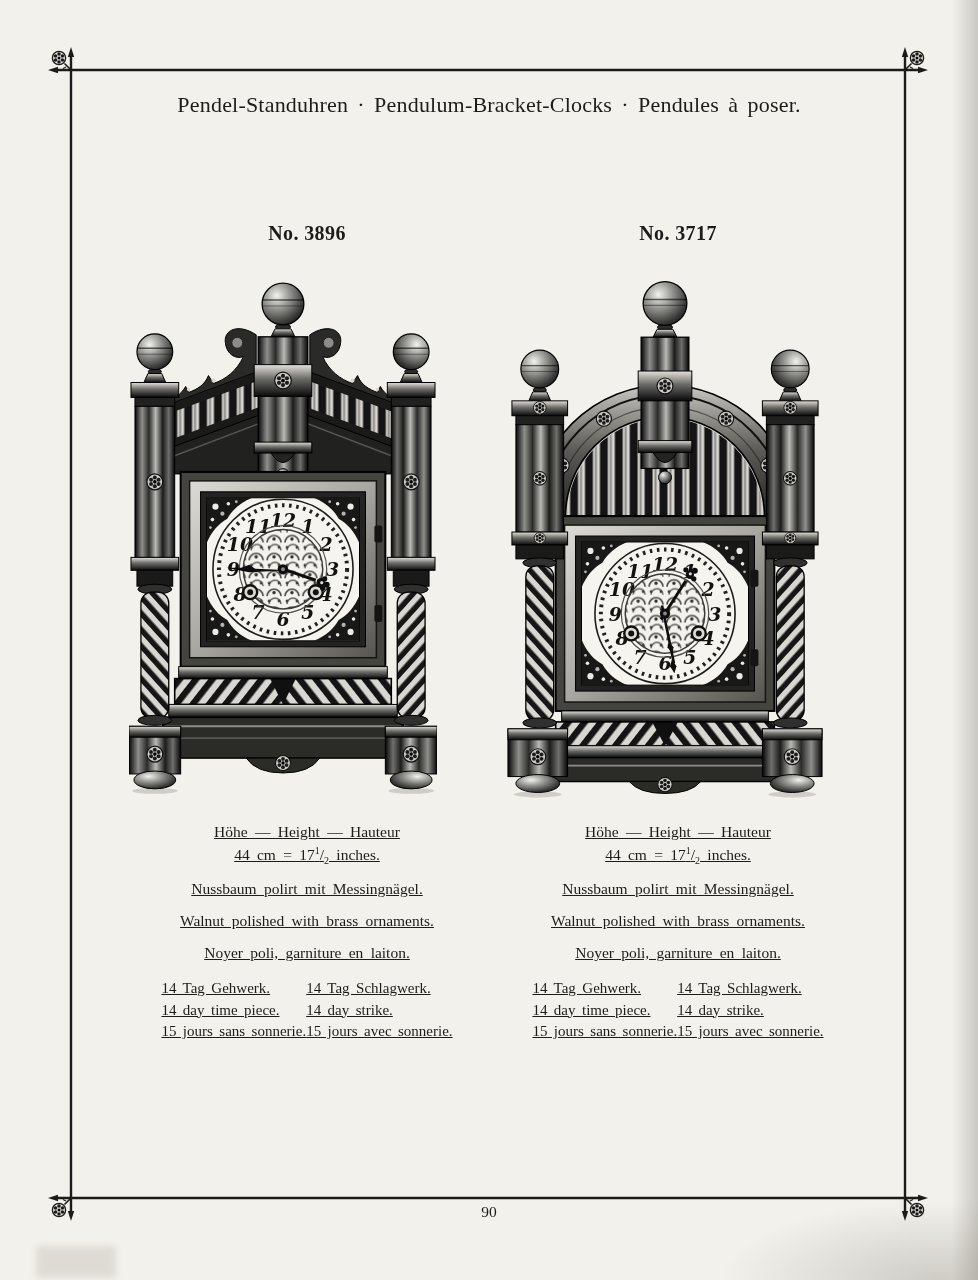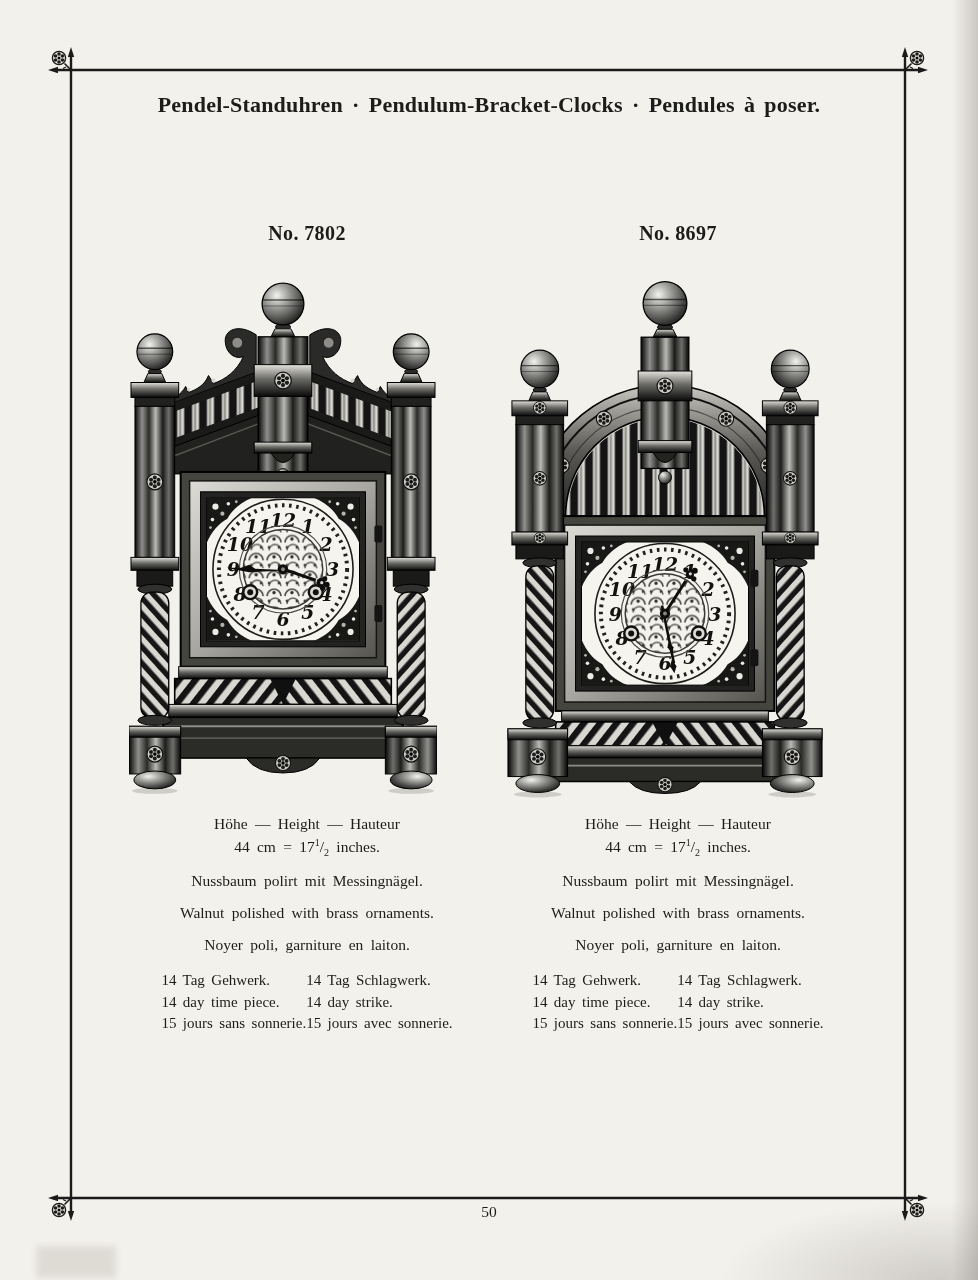--- a/index.html
+++ b/index.html
@@ -11,29 +11,29 @@
   }
   .border-svg{position:absolute;left:0;top:0;pointer-events:none;}
   .edge-shade{position:absolute;top:0;right:0;width:26px;height:100%;
     background:linear-gradient(to right, rgba(108,104,96,0), rgba(108,104,96,0.30));}
   .smudge-bl{position:absolute;left:36px;top:1246px;width:80px;height:32px;
     background:#d6d3cc;opacity:.7;filter:blur(3px);}
   .smudge-br{position:absolute;right:0;bottom:0;width:260px;height:80px;
     background:radial-gradient(ellipse at 85% 100%, rgba(130,126,118,.32), rgba(130,126,118,0) 70%);}
   .page-title{
     position:absolute;top:92px;left:0;width:100%;text-align:center;
-    font-size:22px;font-weight:700;letter-spacing:.2px;word-spacing:.16em;margin:0;
+    font-size:22px;font-weight:400;letter-spacing:.2px;word-spacing:.16em;margin:0;
   }
   .product{position:absolute;top:222px;width:356px;}
   .product.left{left:129px;}
   .product.right{left:500px;}
   .product-number{margin:0;text-align:center;font-size:20px;font-weight:700;letter-spacing:.4px;}
   .clock-wrap{margin-top:32px;text-align:left;height:522px;}
   .product.right .clock-wrap{margin-top:34px;height:520px;}
-  .specs{margin-top:16px;}
+  .specs{margin-top:24px;text-decoration:underline;}
   .spec-line{margin:0;text-align:center;font-size:15.5px;word-spacing:.22em;}
   .height-value{margin-top:4px;}
   .desc{margin-top:14px;}
   sup,sub{font-size:10px;}
   .options{margin-top:16px;display:flex;justify-content:center;}
   .options ul{list-style:none;margin:0;padding:0;font-size:15px;line-height:1.42;word-spacing:.18em;text-align:left;}
   .page-number{position:absolute;top:1203px;left:0;width:100%;text-align:center;font-size:15.5px;margin:0;}
   .num{font-family:"DejaVu Serif","Liberation Serif",serif;font-style:italic;font-weight:700;
     font-size:19px;fill:#12120f;text-anchor:middle;dominant-baseline:central;}
 </style>
@@ -79,21 +79,21 @@
   </g>
   <use href="#cRose" transform="translate(71,70)"></use>
   <use href="#cRose" transform="translate(905,70) scale(-1,1)"></use>
   <use href="#cRose" transform="translate(71,1198) scale(1,-1)"></use>
   <use href="#cRose" transform="translate(905,1198) scale(-1,-1)"></use>
 </svg>
 
 <h1 class="page-title">Pendel-Standuhren · Pendulum-Bracket-Clocks · Pendules à poser.</h1>
 
 <section class="product left">
-  <h2 class="product-number">No. 7802</h2>
+  <h2 class="product-number">No. 3896</h2>
 
   <div class="clock-wrap">
   <svg width="308" height="522" viewBox="0 0 310 525" role="img" aria-label="Walnut bracket clock with gabled scroll pediment, three brass ball finials, rope-twist columns and square dial showing 3:45">
     <defs>
       <radialGradient id="aBall" cx="35%" cy="30%" r="85%">
         <stop offset="0" stop-color="#f2f2ef"></stop>
             <stop offset=".35" stop-color="#9a9a97"></stop>
         <stop offset=".75" stop-color="#3c3c3a"></stop>
             <stop offset="1" stop-color="#0c0c0c"></stop>
       </radialGradient>
@@ -305,21 +305,21 @@
       <ul>
         <li>14 Tag Schlagwerk.</li>
         <li>14 day strike.</li>
         <li>15 jours avec sonnerie.</li>
       </ul>
     </div>
   </div>
 </section>
 
 <section class="product right">
-  <h2 class="product-number">No. 8697</h2>
+  <h2 class="product-number">No. 3717</h2>
 
   <div class="clock-wrap">
   <svg width="330" height="520" viewBox="0 0 332 522" role="img" aria-label="Walnut bracket clock with arched rosette pediment, three brass ball finials, chevron columns and square dial showing 1:31">
 
     <g>
       <path d="M66,238 A100,100 0 0 1 266,238 Z" fill="url(#aSlat)" stroke="#000" stroke-width="1.5"></path>
       <path d="M66,238 A100,100 0 0 1 266,238" fill="none" stroke="#d9d7d1" stroke-width="3"></path>
       <path d="M34,238 A132,132 0 0 1 298,238 L266,238 A100,100 0 0 0 66,238 Z" fill="url(#aArch)" stroke="#000" stroke-width="1.6"></path>
       <path d="M44,238 A122,122 0 0 1 288,238" fill="none" stroke="#111" stroke-width="2"></path>
       <path d="M56,238 A110,110 0 0 1 276,238" fill="none" stroke="#1c1c1a" stroke-width="1.2" opacity=".6"></path>
@@ -453,13 +453,13 @@
       </ul>
       <ul>
         <li>14 Tag Schlagwerk.</li>
         <li>14 day strike.</li>
         <li>15 jours avec sonnerie.</li>
       </ul>
     </div>
   </div>
 </section>
 
-<p class="page-number">50</p>
+<p class="page-number">90</p>
 
 </body></html>

